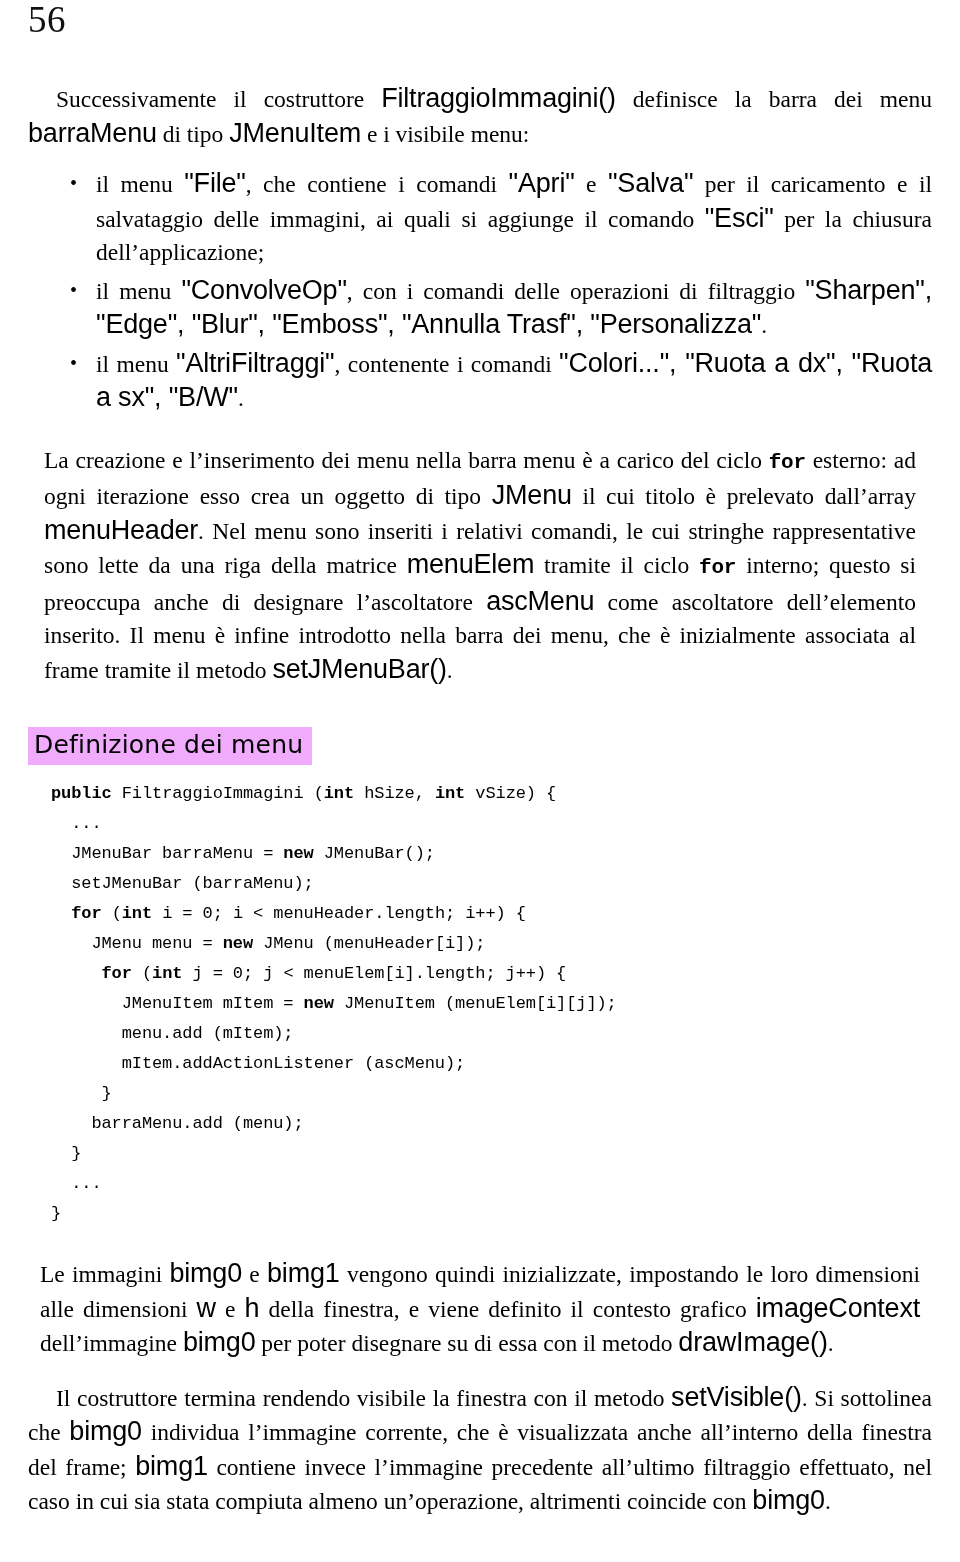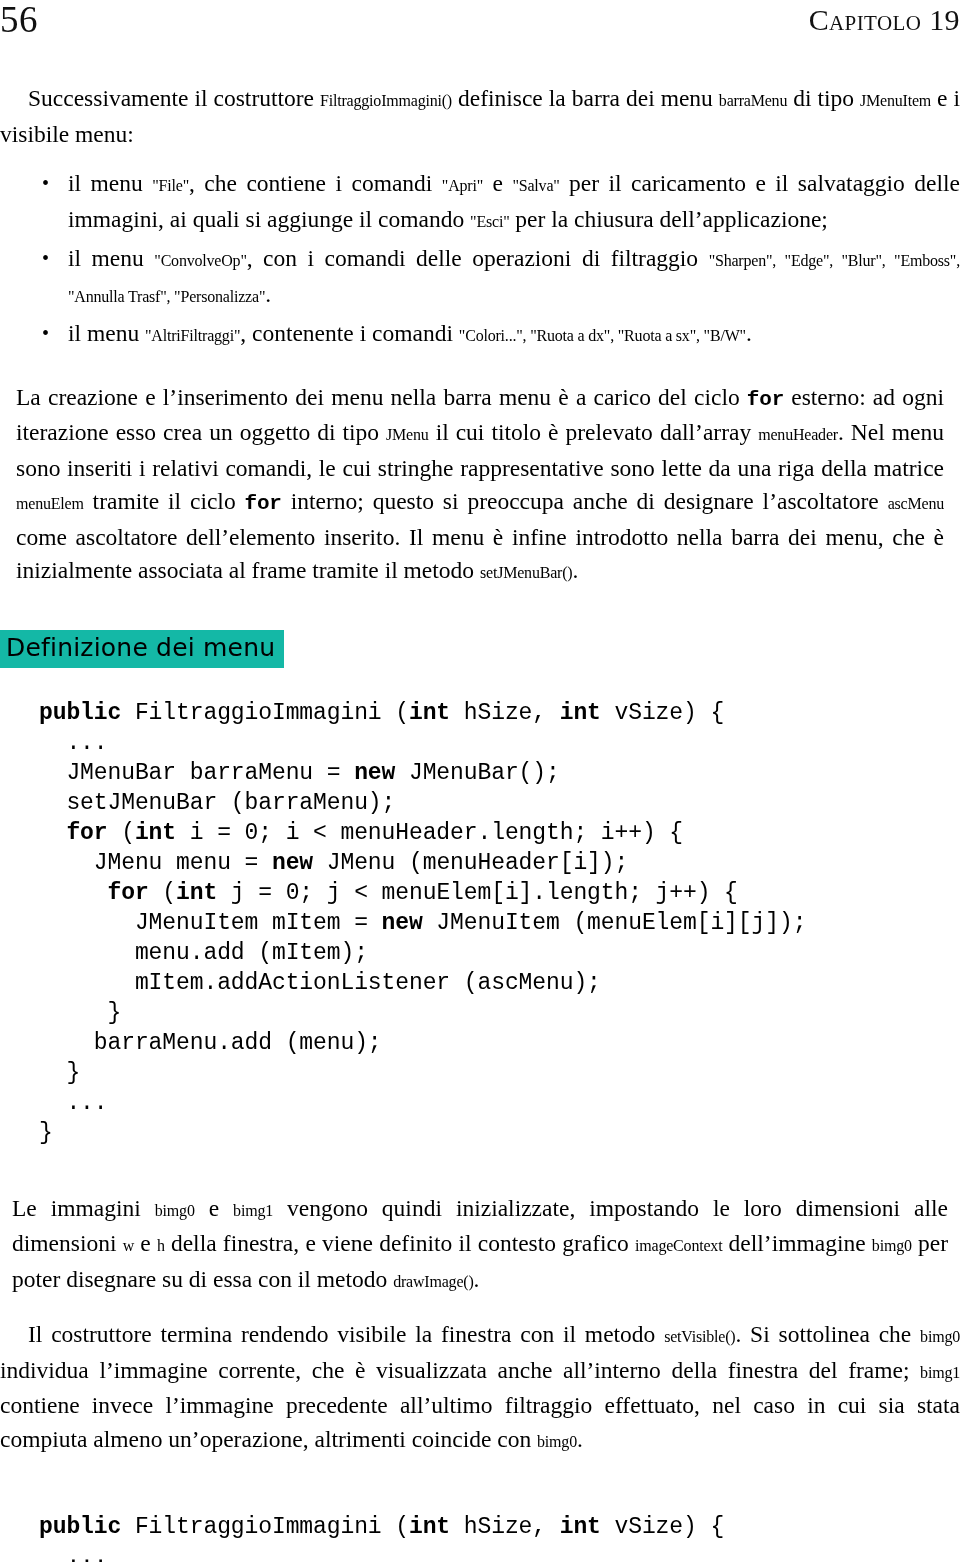--- a/index.html
+++ b/index.html
@@ -14,21 +14,21 @@
     overflow: hidden;
     font-family: "Liberation Serif", serif;
     color: #000000;
   }
 
   .page {
     position: relative;
     width: 960px;
     height: 1562px;
     box-sizing: border-box;
-    padding: 0 0;
+    padding: 0 28px;
   }
 
   
   .runhead {
     position: relative;
     height: 58px;
     display: flex;
     align-items: flex-start;
     justify-content: space-between;
   }
@@ -54,22 +54,22 @@
     font-size: 23.5px;
     line-height: 33.5px;
     text-align: justify;
     text-justify: inter-word;
     color: #000;
   }
   .body-block.indent { text-indent: 28px; }
   .body-block.noindent { text-indent: 0; }
 
   .mono {
-    font-family: Liberation Serif, serif;
-    font-size: 16px;
+    font-family: Liberation Sans, sans-serif;
+    font-size: 27px;
     letter-spacing: -0.2px;
   }
   .mono-b {
     font-family: "Liberation Mono", monospace;
     font-size: 21px;
     font-weight: bold;
     letter-spacing: -0.2px;
   }
 
   
@@ -92,56 +92,55 @@
     position: absolute;
     left: 42px;
     top: 0;
     font-size: 20px;
     line-height: 33.5px;
   }
 
   
   .sec-head {
     display: inline-block;
-    background: #14b8a6;
+    background: #f0abfc;
     font-family: "DejaVu Sans", sans-serif;
     font-size: 25px;
     line-height: 32px;
     padding: 2px 9px 4px 6px;
     letter-spacing: 0.2px;
     color: #000;
     white-space: pre;
   }
 
   
   pre.code {
     font-family: "Liberation Mono", monospace;
-    font-size: 23px;
+    font-size: 17px;
     line-height: 30px;
-    margin: 16px;
+    margin: 0;
     padding: 0 0 0 23px;
     white-space: pre;
     color: #000;
     letter-spacing: -0.1px;
   }
   pre.code b { font-weight: bold; }
 
   .sp-8  { height: 8px; }
   .sp-14 { height: 14px; }
   .sp-16 { height: 16px; }
   .sp-24 { height: 24px; }
 </style>
 </head>
 <body>
 
 <div class="page">
 
   <div class="runhead">
     <div class="folio">56</div>
-    <div class="chaptertitle">Capitolo 19</div>
   </div>
 
   <div class="sp-24"></div>
 
   <p class="body-block indent" style="margin:0;">
     <span>Successivamente il costruttore </span><span class="mono">FiltraggioImmagini()</span><span> definisce la barra dei menu </span><span class="mono">barraMenu</span><span> di tipo </span><span class="mono">JMenuItem</span><span> e i visibile menu:</span>
   </p>
 
   <div class="sp-16"></div>
 

